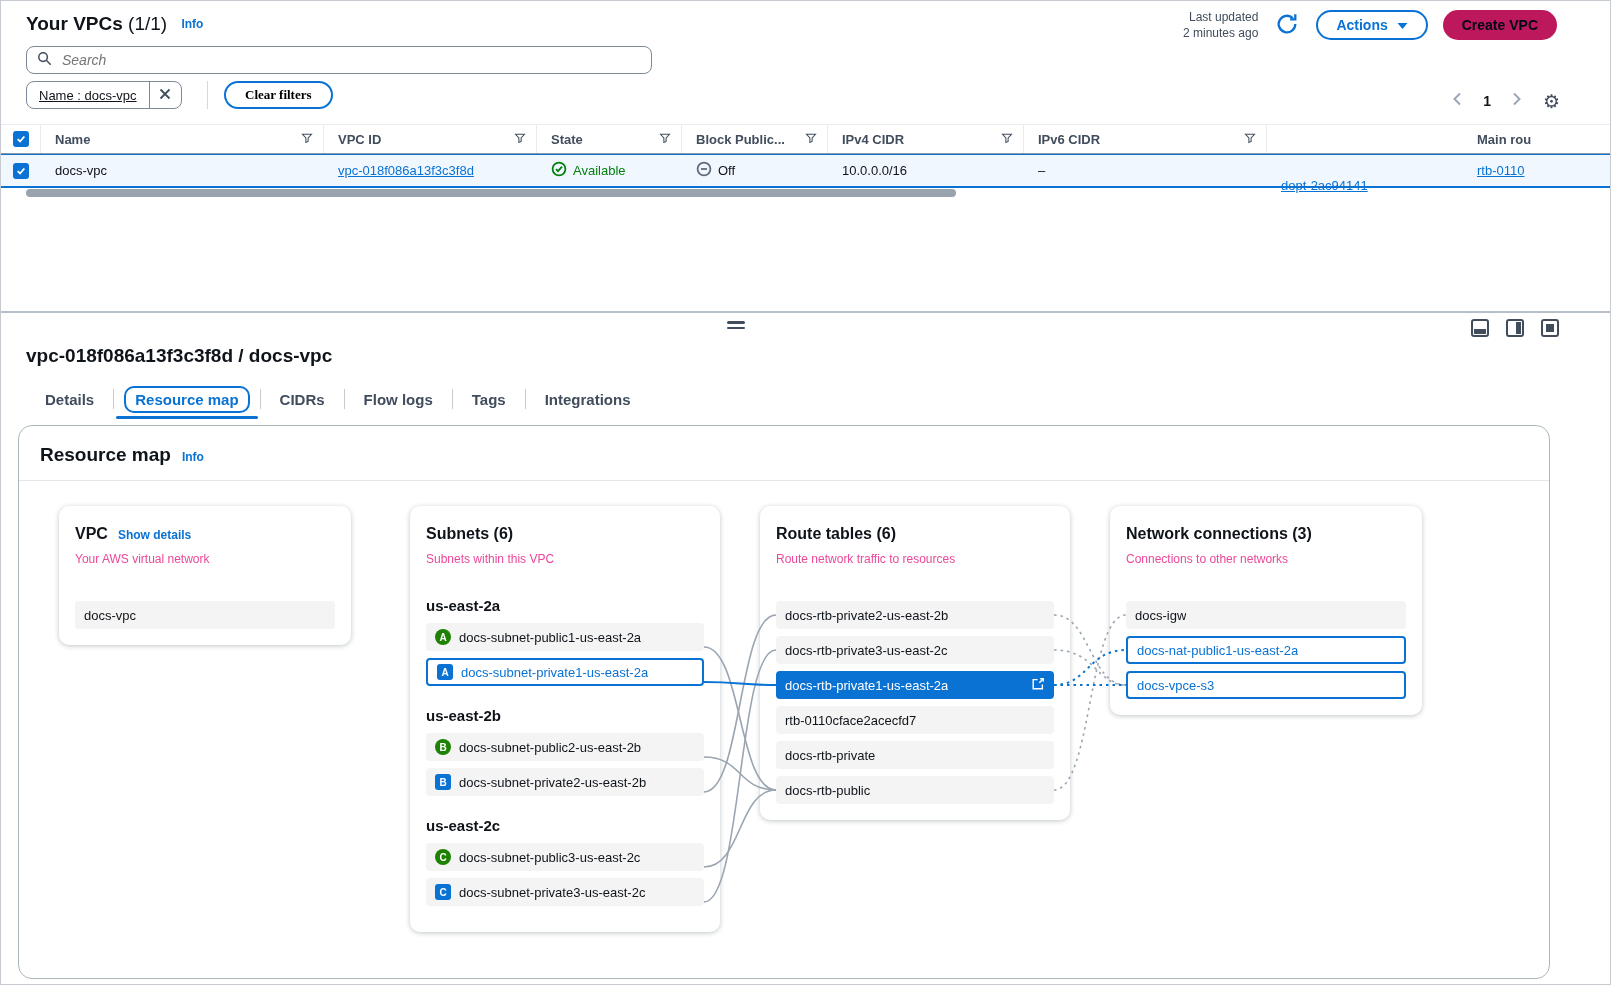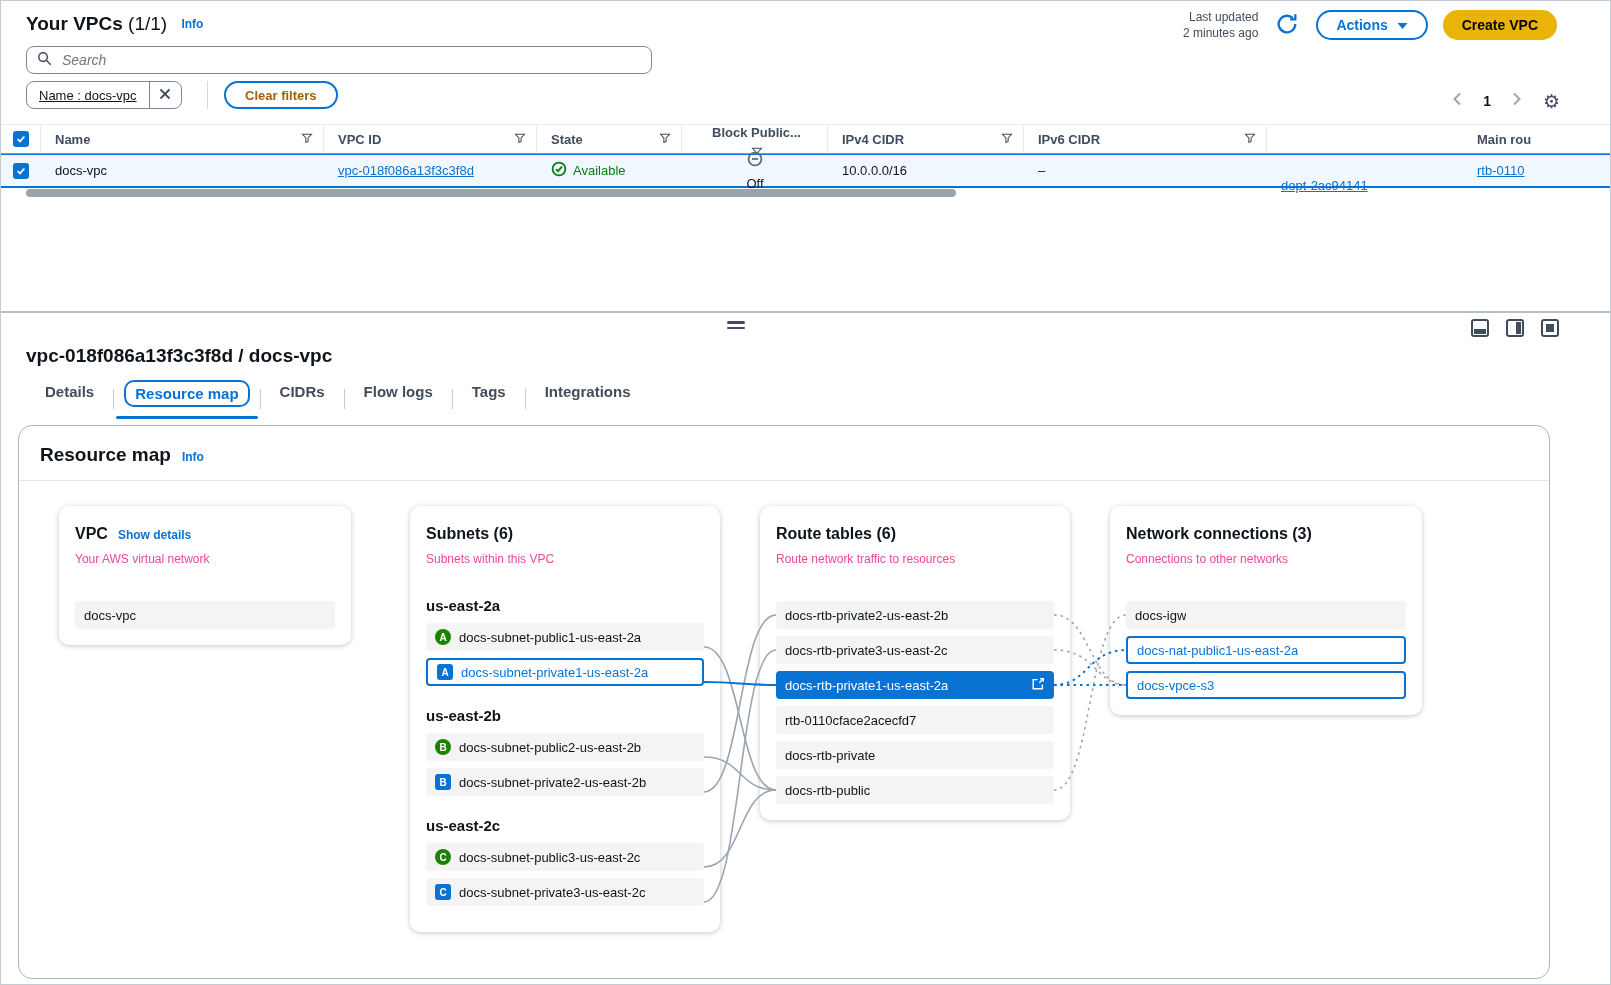--- a/index.html
+++ b/index.html
@@ -10,52 +10,52 @@
   
   .lp-title{position:absolute;left:25px;top:12px;font-size:19px;font-weight:700;}
   .lp-title .count{font-weight:400;}
   .info-link{font-size:12px;font-weight:700;color:#0972d3;margin-left:9px;position:relative;top:-2px;}
   .header-right{position:absolute;top:8px;right:53px;display:flex;align-items:center;gap:15px;}
   .last-updated{text-align:right;font-size:12px;color:#414d5c;line-height:1.35;}
   .icon-btn{background:none;border:none;padding:2px;cursor:pointer;display:flex;align-items:center;}
   .btn{height:30px;border-radius:18px;font-size:14px;font-weight:700;display:flex;align-items:center;
        gap:9px;cursor:pointer;box-sizing:border-box;font-family:inherit;}
   .btn-secondary{border:2px solid #0972d3;background:#fff;color:#0972d3;padding:0 18px;}
-  .btn-primary{border:none;background:#eab308;color:#000716;padding:0 19px;}
+  .btn-primary{border:none;background:#be185d;color:#000716;padding:0 19px;}
 
   .search-box{position:absolute;left:25px;top:45px;width:626px;height:28px;border:1px solid #7d8998;
               border-radius:8px;display:flex;align-items:center;gap:8px;padding:0 10px;box-sizing:border-box;background:#fff;}
   .search-box input{border:none;outline:none;flex:1;font-style:italic;font-size:14px;color:#414d5c;
                     background:transparent;font-family:inherit;}
 
   .filter-token{position:absolute;left:25px;top:80px;height:28px;border:1px solid #7d8998;border-radius:8px;
                 display:flex;align-items:stretch;box-sizing:border-box;background:#fff;}
   .token-label{display:flex;align-items:center;padding:0 12px;font-size:13px;text-decoration:underline;cursor:pointer;}
   .token-x{width:31px;border-left:1px solid #7d8998;display:flex;align-items:center;justify-content:center;cursor:pointer;}
   .token-divider{position:absolute;left:206px;top:80px;width:1px;height:28px;background:#d5dbdb;}
   .clear-filters{position:absolute;left:223px;top:80px;height:28px;padding:0 19px;border:2px solid #0972d3;
-                 border-radius:15px;background:#fff;color:#a16207;font-size:13px;font-weight:700;
-                 display:flex;align-items:center;box-sizing:border-box;cursor:pointer;font-family:Liberation Sans, sans-serif;}
+                 border-radius:15px;background:#fff;color:#000000;font-size:13px;font-weight:700;
+                 display:flex;align-items:center;box-sizing:border-box;cursor:pointer;font-family:Liberation Serif, serif;}
 
   .pagination{position:absolute;top:90px;right:50px;display:flex;align-items:center;gap:20px;}
   .page-num{font-size:14px;font-weight:700;color:#0f141a;}
   .gear{font-size:19px;color:#414d5c;line-height:1;}
 
   
   .vpc-table{position:absolute;left:0;right:0;top:123px;}
   .thead{display:flex;align-items:stretch;height:28px;border-top:1px solid #e9ebed;border-bottom:1px solid #8d99a8;}
   .th{display:flex;align-items:center;justify-content:space-between;gap:6px;padding:0 10px 0 14px;
       box-sizing:border-box;border-right:1px solid #e9ebed;font-size:13px;font-weight:700;color:#414d5c;
       white-space:nowrap;overflow:hidden;}
   .trow{display:flex;align-items:center;height:31px;background:#f0f7ff;border-top:1px solid #0972d3;
         border-bottom:2px solid #0972d3;}
   .td{display:flex;align-items:center;gap:6px;padding:0 14px;box-sizing:border-box;font-size:13px;
       white-space:nowrap;overflow:hidden;}
   .w-check{width:40px;justify-content:center;display:flex;align-items:center;padding:0;}
-  .w-name{width:283px;}.w-vpcid{width:213px;}.w-state{width:145px;}.w-block{width:146px;flex-direction:column;}
+  .w-name{width:283px;}.w-vpcid{width:213px;}.w-state{width:145px;}.w-block{width:146px;}
   .w-ipv4{width:196px;}.w-ipv6{width:243px;}.w-dhcp{width:196px;margin-top:29px;}.w-main{flex:1;min-width:90px;border-right:none;}
   .link{color:#0972d3;text-decoration:underline;cursor:pointer;}
   .state-ok{color:#037f0c;}
   .cb{width:16px;height:16px;border-radius:3px;background:#0972d3;display:flex;align-items:center;
       justify-content:center;cursor:pointer;}
   .hscroll-thumb{position:absolute;left:25px;top:188px;width:930px;height:8px;background:#98a3ae;border-radius:4px;cursor:pointer;}
 
   
   .split-bar{position:absolute;left:0;right:0;top:310px;height:2px;background:#b6bec9;}
   .split-handle{position:absolute;left:722px;top:320px;width:26px;display:flex;flex-direction:column;
@@ -64,21 +64,21 @@
   .layout-icons{position:absolute;top:318px;right:51px;display:flex;gap:17px;}
   .lyt{width:18px;height:18px;border:2px solid #414d5c;border-radius:3px;position:relative;box-sizing:border-box;cursor:pointer;background:#fff;}
   .lyt i{position:absolute;background:#414d5c;display:block;}
   .lyt-bottom i{left:1px;right:1px;bottom:1px;height:5px;}
   .lyt-side i{top:1px;bottom:1px;right:1px;width:5px;}
   .lyt-full i{left:3px;right:3px;top:3px;bottom:3px;}
 
   
   .detail-title{position:absolute;left:25px;top:344px;font-size:19px;font-weight:700;}
   .tabs{position:absolute;left:25px;top:382px;display:flex;align-items:center;height:32px;}
-  .tab{position:relative;height:100%;display:flex;align-items:flex-start;padding:0 19px;font-size:15px;
+  .tab{position:relative;height:100%;display:flex;align-items:center;padding:0 19px;font-size:15px;
        font-weight:700;color:#414d5c;cursor:pointer;white-space:nowrap;}
   .tab-sep{width:1px;height:20px;background:#c6cbd2;}
   .tab.active{color:#0972d3;}
   .tab.active .pill{border:2px solid #0972d3;border-radius:10px;padding:3px 9px;margin:-3px -9px;}
   .tab.active::after{content:"";position:absolute;left:2px;right:2px;bottom:-4px;height:3px;background:#0972d3;border-radius:2px;}
 
   .rm-card{position:absolute;left:17px;top:424px;width:1532px;height:554px;border:1px solid #aab7b8;
            border-radius:14px;background:#fff;box-sizing:border-box;overflow:hidden;}
   .rm-header{padding:18px 0 0 21px;display:flex;align-items:baseline;gap:11px;}
   .rm-title{font-size:19px;font-weight:700;line-height:22px;}

